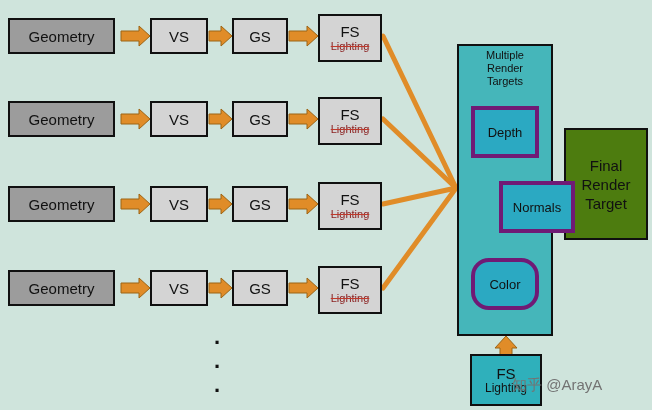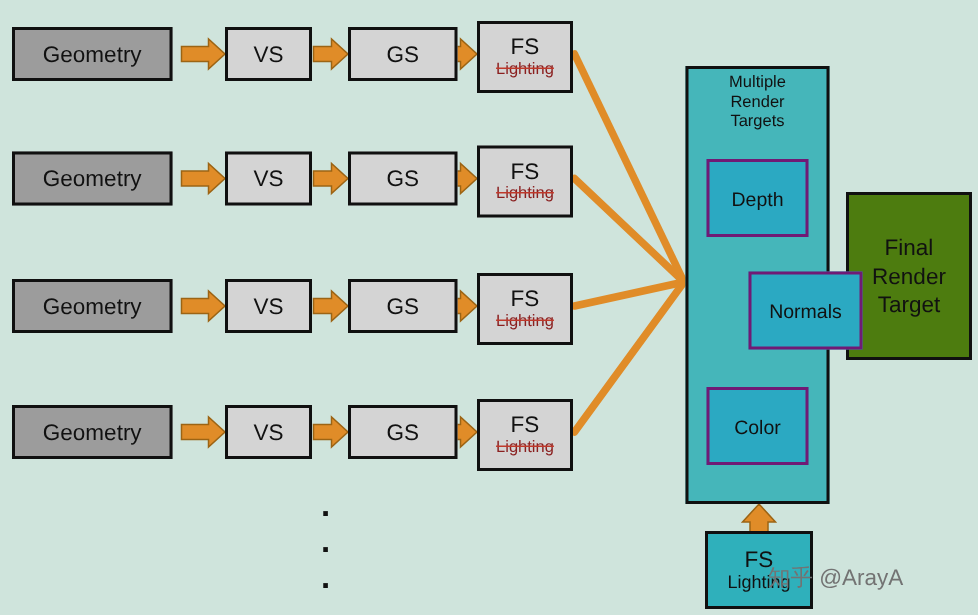--- a/index.html
+++ b/index.html
@@ -9,44 +9,44 @@
     font-family:"Liberation Sans",sans-serif;color:#111;
   }
   svg.overlay{position:absolute;left:0;top:0;z-index:1;pointer-events:none;}
   .box{
     position:absolute;z-index:2;display:flex;align-items:center;justify-content:center;
     border:2px solid #101010;box-sizing:border-box;text-align:center;
   }
   .geometry{background:#9c9c9c;width:107px;height:36px;left:8px;font-size:15px;}
   .stage{background:#d4d4d4;height:36px;font-size:15px;}
   .vs{left:150px;width:58px;}
-  .gs{left:232px;width:73px;}
+  .gs{left:232px;width:56px;}
   .fsbox{
     position:absolute;z-index:2;left:318px;width:64px;height:48px;
     background:#d4d4d4;border:2px solid #101010;box-sizing:border-box;
     display:flex;flex-direction:column;align-items:center;justify-content:center;
   }
   .fsbox .fs-label{font-size:15px;line-height:16px;}
   .fs-strike{
     font-size:11px;line-height:12px;color:#8a1f1f;
     text-decoration:line-through;text-decoration-color:#c0392b;
   }
   .mrt{
     position:absolute;z-index:2;left:457px;top:44px;width:96px;height:292px;
     background:#45b6ba;border:2px solid #101010;box-sizing:border-box;
   }
   .mrt-title{width:62px;margin:3px auto 0 auto;font-size:11px;line-height:13px;text-align:center;}
   .target{
-    position:absolute;z-index:3;background:#2ba9c2;border:2px solid #701a75;
+    position:absolute;z-index:3;background:#2ba9c2;border:4px solid #701a75;
     box-sizing:border-box;display:flex;align-items:center;justify-content:center;
     font-size:13px;
   }
   .depth{left:471px;top:106px;width:68px;height:52px;}
   .normals{left:467px;top:181px;width:76px;height:52px;margin-left:32px;}
-  .color{left:471px;top:258px;width:68px;height:52px;}
+  .color{left:471px;top:258px;width:68px;height:52px;border-radius:18px;}
   .final{
     position:absolute;z-index:2;left:564px;top:128px;width:84px;height:112px;
     background:#4d7c0f;border:2px solid #101010;box-sizing:border-box;
     display:flex;align-items:center;justify-content:center;
     font-size:15px;line-height:19px;text-align:center;
   }
   .fslight{
     position:absolute;z-index:2;left:470px;top:354px;width:72px;height:52px;
     background:#2fb0bb;border:2px solid #101010;box-sizing:border-box;
     display:flex;flex-direction:column;align-items:center;justify-content:center;

